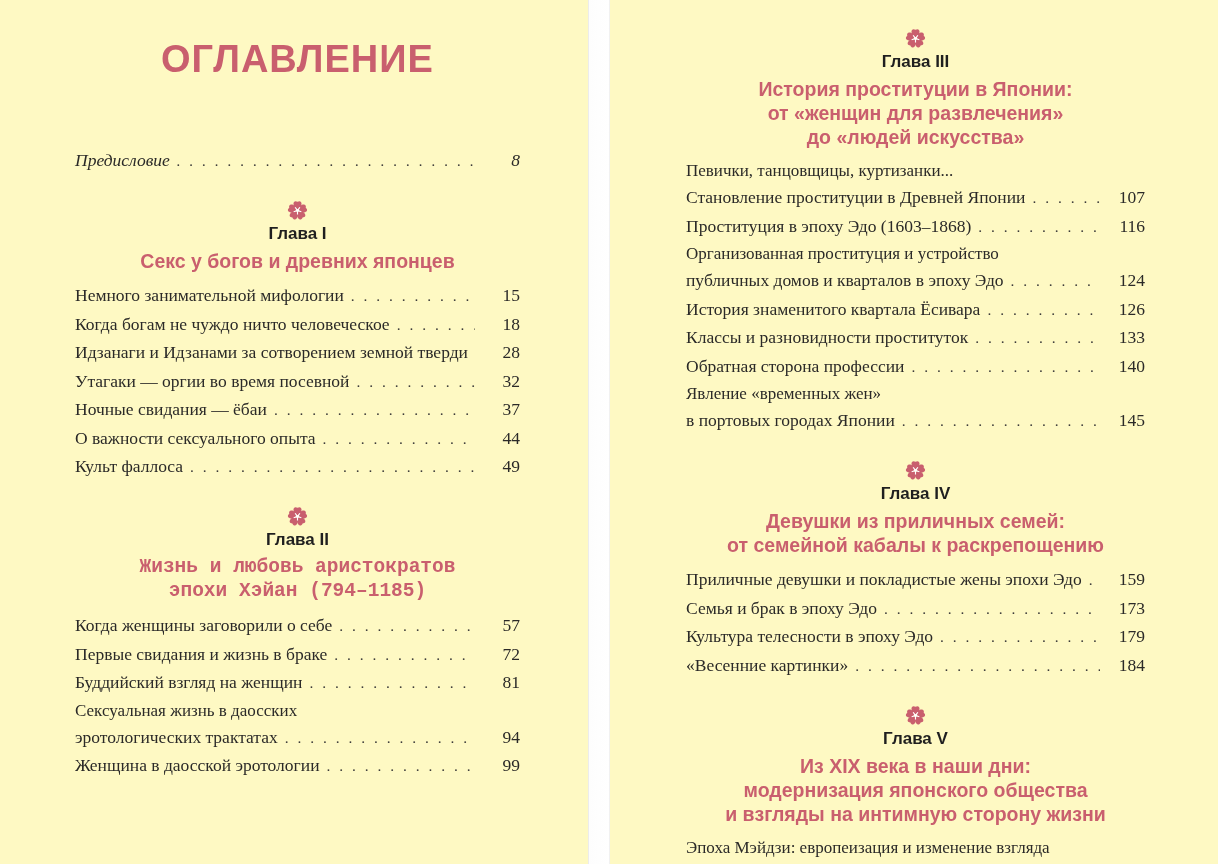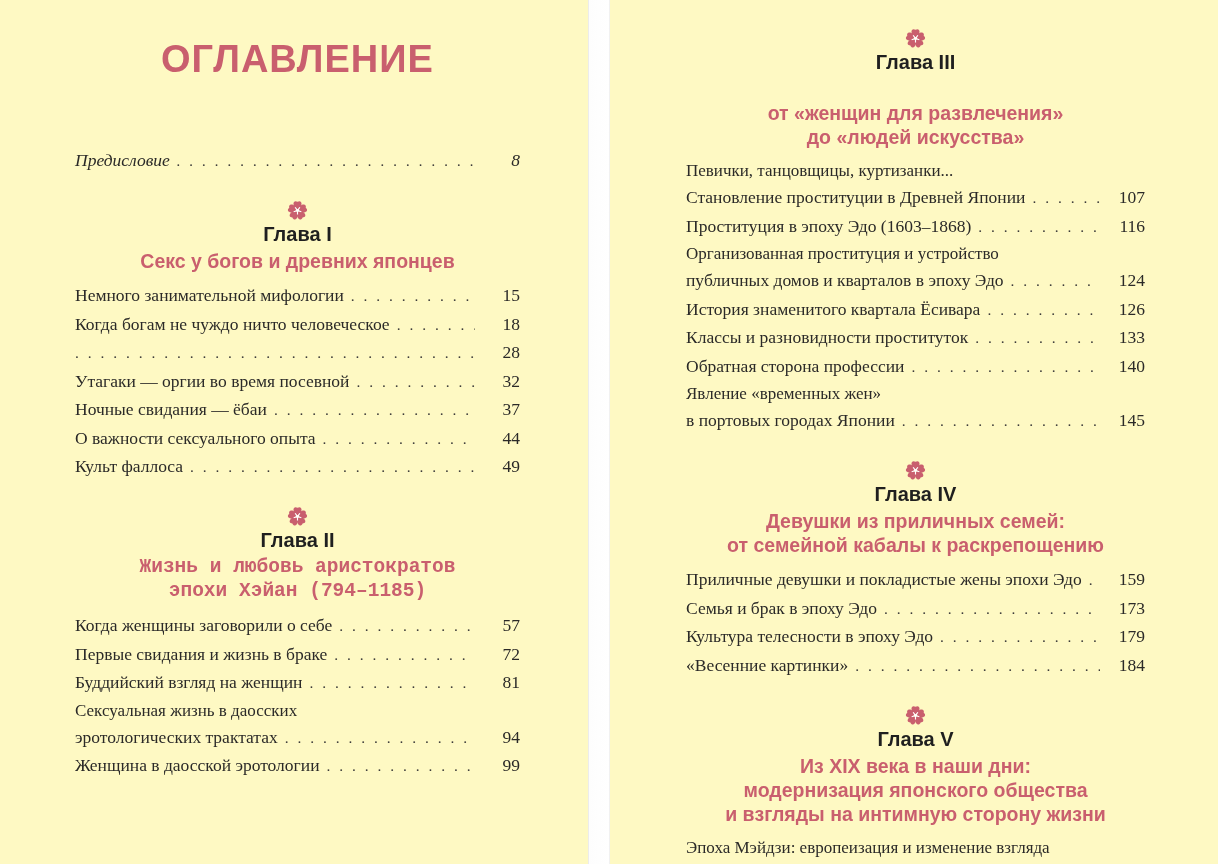--- a/index.html
+++ b/index.html
@@ -16,21 +16,21 @@
   .toc-title{
     font-family:"Liberation Sans","DejaVu Sans",sans-serif;
     font-weight:bold;font-size:38px;letter-spacing:1px;
     text-align:center;margin:38px 0 0 0;
   }
 
   .chapter{margin-top:26px;text-align:center;}
   .flower{display:block;margin:0 auto 3px auto;width:21px;height:21px;}
   .chapter-number{
     font-family:"Liberation Sans","DejaVu Sans",sans-serif;
-    font-weight:bold;font-size:20px;color:#1f1f1f;margin-bottom:5px;line-height:20px;
+    font-weight:bold;font-size:17px;color:#1f1f1f;margin-bottom:5px;line-height:20px;
   }
   .chapter-title{
     font-family:"Liberation Sans","DejaVu Sans",sans-serif;
     font-weight:bold;font-size:19.5px;line-height:24px;margin-bottom:9px;
   }
   .entries{text-align:left;}
 
   .entry{margin:0 0 1.5px 0;}
   .entry-line{font-size:17px;line-height:26px;white-space:nowrap;}
   .entry-row{display:flex;align-items:baseline;font-size:17.5px;line-height:26px;}
@@ -85,20 +85,21 @@
             </div>
             <div class="entry">
               <div class="entry-row">
                 <span class="entry-label">Когда богам не чуждо ничто человеческое</span>
                 <span class="dots"></span>
                 <span class="pagenum">18</span>
               </div>
             </div>
             <div class="entry">
               <div class="entry-row">
+                <span class="entry-label">Идзанаги и Идзанами за сотворением земной тверди</span>
                 <span class="dots"></span>
                 <span class="pagenum">28</span>
               </div>
             </div>
             <div class="entry">
               <div class="entry-row">
                 <span class="entry-label">Утагаки — оргии во время посевной</span>
                 <span class="dots"></span>
                 <span class="pagenum">32</span>
               </div>
@@ -196,21 +197,21 @@
               <path d="M0,-1.5 C-3,-2.5 -4.6,-5 -4.6,-7.6 C-4.6,-10.4 -2.6,-11.6 0,-9.9 C2.6,-11.6 4.6,-10.4 4.6,-7.6 C4.6,-5 3,-2.5 0,-1.5 Z" fill="#c95f6e" transform="rotate(216)"></path>
               <path d="M0,-1.5 C-3,-2.5 -4.6,-5 -4.6,-7.6 C-4.6,-10.4 -2.6,-11.6 0,-9.9 C2.6,-11.6 4.6,-10.4 4.6,-7.6 C4.6,-5 3,-2.5 0,-1.5 Z" fill="#c95f6e" transform="rotate(288)"></path>
               <line x1="0" y1="-1" x2="0" y2="-4.6" stroke="#ffffff" stroke-width="1.3" transform="rotate(36)"></line>
               <line x1="0" y1="-1" x2="0" y2="-4.6" stroke="#ffffff" stroke-width="1.3" transform="rotate(108)"></line>
               <line x1="0" y1="-1" x2="0" y2="-4.6" stroke="#ffffff" stroke-width="1.3" transform="rotate(180)"></line>
               <line x1="0" y1="-1" x2="0" y2="-4.6" stroke="#ffffff" stroke-width="1.3" transform="rotate(252)"></line>
               <line x1="0" y1="-1" x2="0" y2="-4.6" stroke="#ffffff" stroke-width="1.3" transform="rotate(324)"></line>
               <circle r="1.5" fill="#ffffff"></circle>
             </svg></span>
           <div class="chapter-number">Глава III</div>
-          <div class="chapter-title" style="color: rgb(201, 95, 110);"><br><span>от «женщин для развлечения»</span><br><span>до «людей искусства»</span></div>
+          <div class="chapter-title" style="color: rgb(201, 95, 110);"><span>История проституции в Японии:</span><br><span>от «женщин для развлечения»</span><br><span>до «людей искусства»</span></div>
           <div class="entries">
             <div class="entry">
               <div class="entry-line">Певички, танцовщицы, куртизанки...</div>
               <div class="entry-row">
                 <span class="entry-label">Становление проституции в Древней Японии</span>
                 <span class="dots"></span>
                 <span class="pagenum">107</span>
               </div>
             </div>
             <div class="entry">

